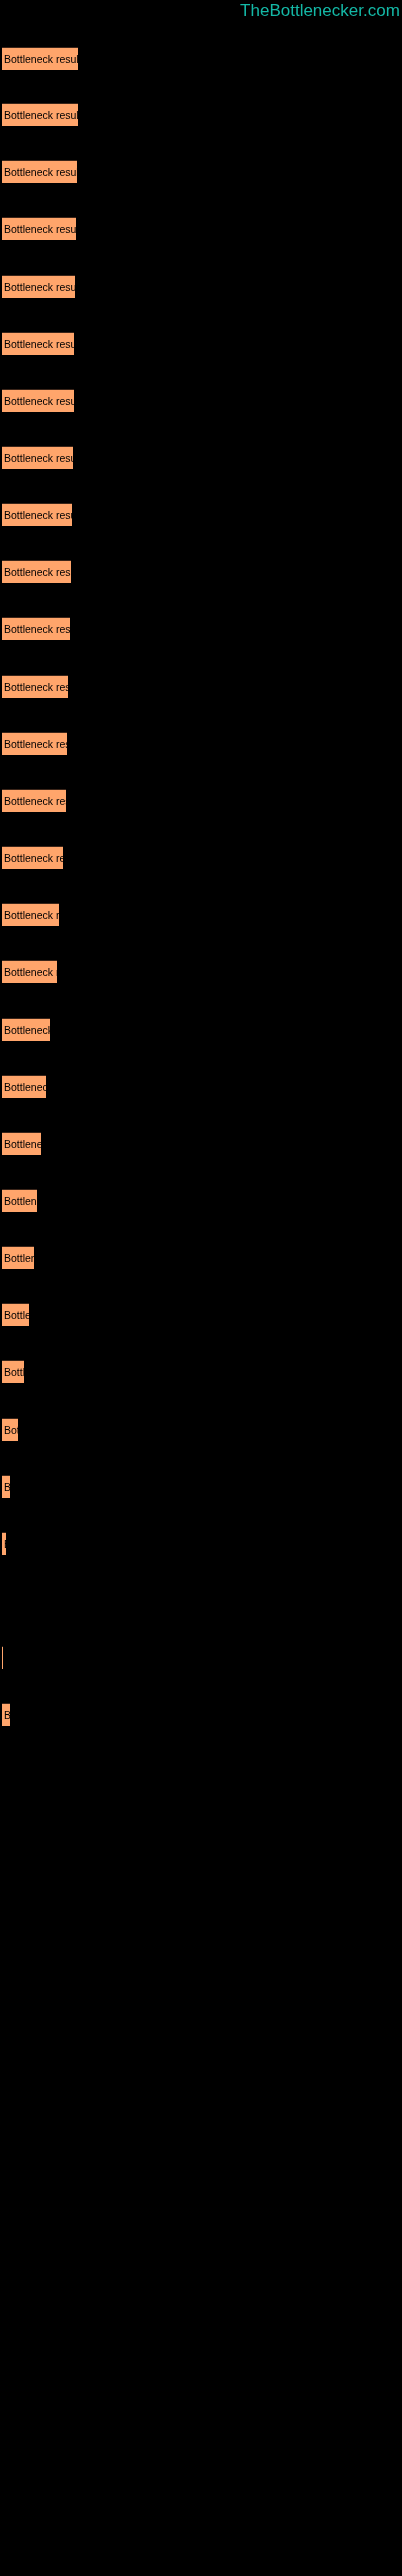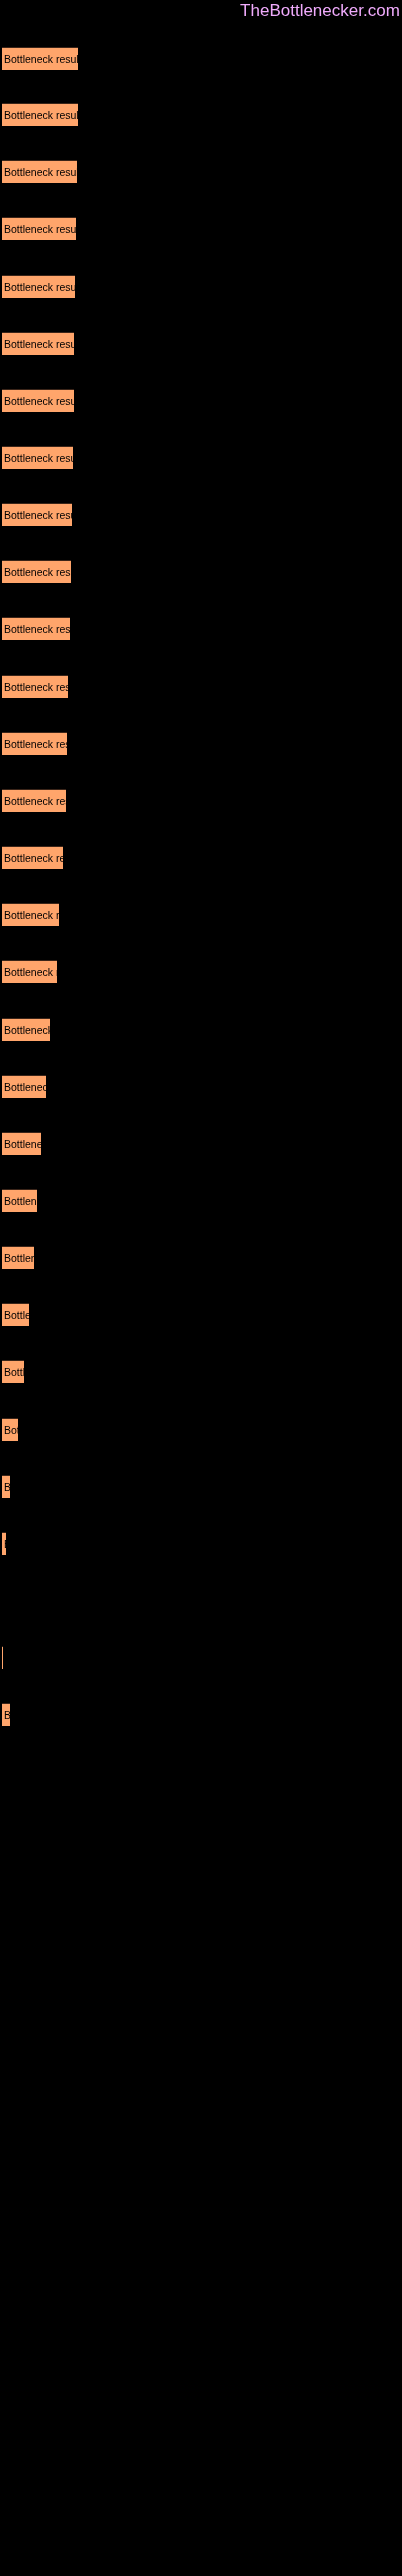--- a/index.html
+++ b/index.html
@@ -22,21 +22,21 @@
     height: 2576px;
     background: #000000;
   }
   .site-title {
     position: absolute;
     right: 3.2px;
     top: 0.8px;
     font-family: "Liberation Sans", sans-serif;
     font-size: 17px;
     line-height: 20px;
-    color: #f0abfc;
+    color: #14b8a6;
     letter-spacing: 0px;
     white-space: nowrap;
     user-select: none;
   }
   .bars-layer {
     position: absolute;
     left: 0;
     top: 0;
     width: 403px;
     height: 2576px;

